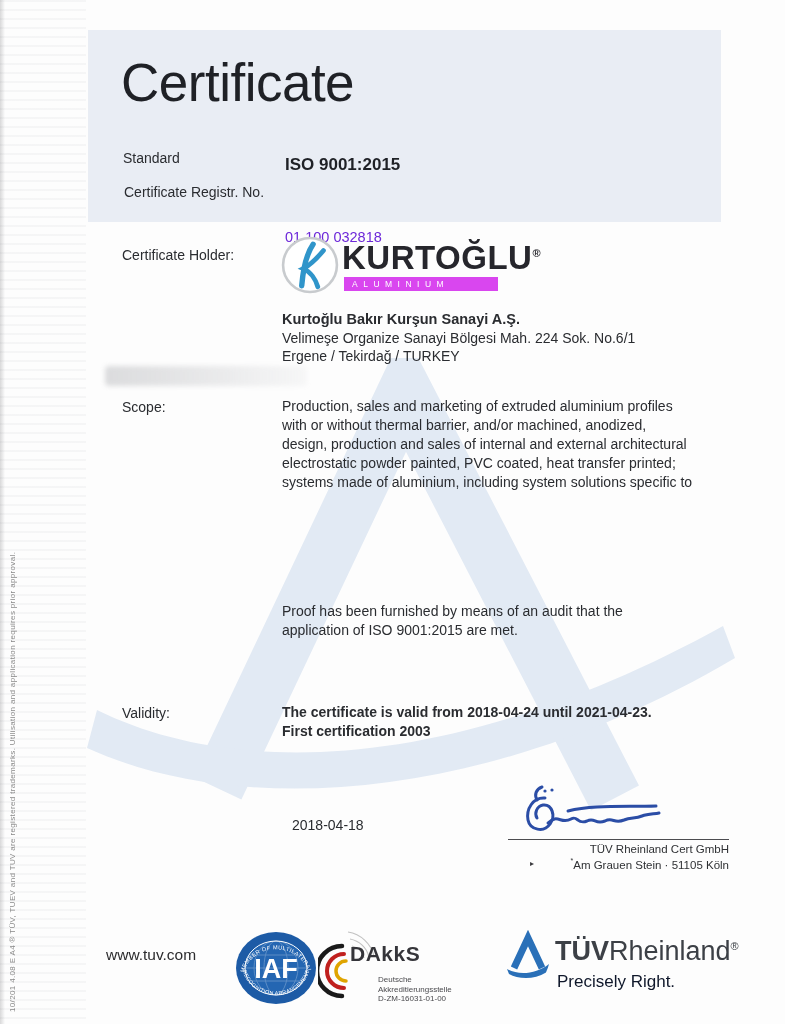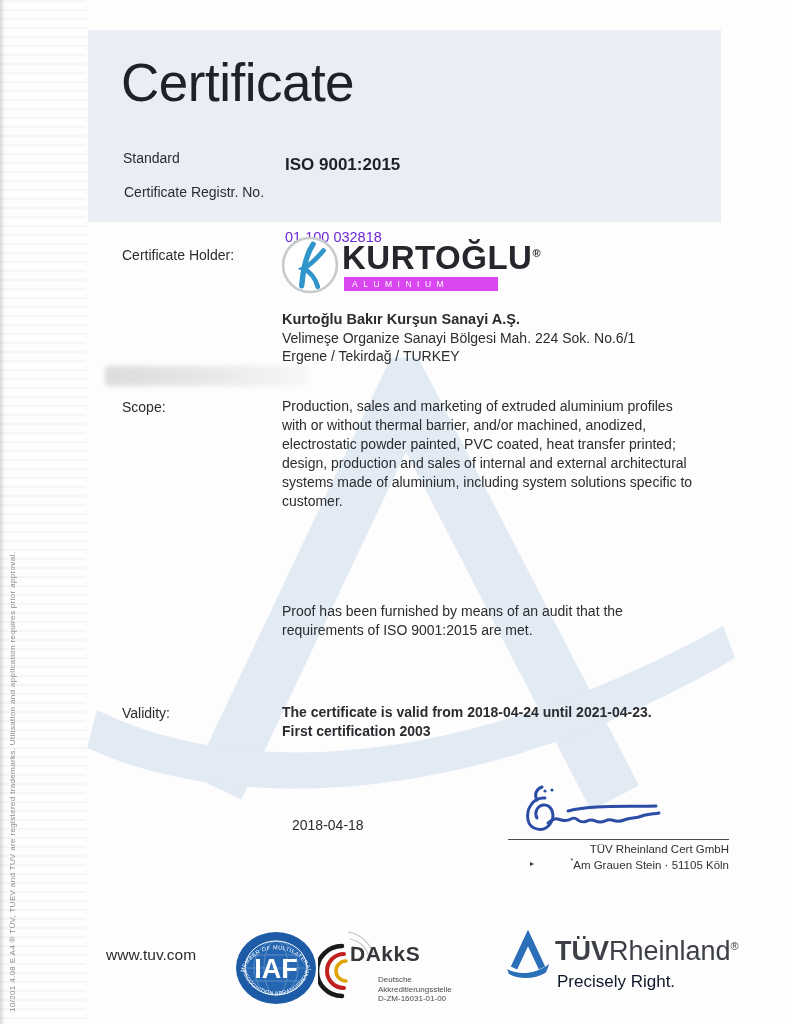--- a/index.html
+++ b/index.html
@@ -85,29 +85,28 @@
   <div class="abs bold-name" style="left:282px;top:311px;">Kurtoğlu Bakır Kurşun Sanayi A.Ş.</div>
   <div class="abs line14" style="left:282px;top:329px;">Velimeşe Organize Sanayi Bölgesi Mah. 224 Sok. No.6/1</div>
   <div class="abs line14" style="left:282px;top:347px;">Ergene / Tekirdağ / TURKEY</div>
 
   <div class="abs smudge"></div>
 
   <div class="abs body-lbl" style="left:122px;top:399px;">Scope:</div>
   <div class="abs" style="left:282px;top:397px;">
     <div class="line14">Production, sales and marketing of extruded aluminium profiles</div>
     <div class="line14">with or without thermal barrier, and/or machined, anodized,</div>
+    <div class="line14">design, production and sales of internal and external architectural</div>
     <div class="line14">electrostatic powder painted, PVC coated, heat transfer printed;</div>
-    <div class="line14">design, production and sales of internal and external architectural</div>
     <div class="line14">systems made of aluminium, including system solutions specific to</div>
-    <div class="line14">customer.</div>
   </div>
 
   <div class="abs" style="left:282px;top:602px;">
     <div class="line14">Proof has been furnished by means of an audit that the</div>
-    <div class="line14">requirements of ISO 9001:2015 are met.</div>
+    <div class="line14">application of ISO 9001:2015 are met.</div>
   </div>
 
   <div class="abs body-lbl" style="left:122px;top:705px;">Validity:</div>
   <div class="abs" style="left:282px;top:703px;font-weight:bold;">
     <div class="line14">The certificate is valid from 2018-04-24 until 2021-04-23.</div>
     <div class="line14">First certification 2003</div>
   </div>
 
   <div class="abs line14" style="left:292px;top:816px;">2018-04-18</div>
 

